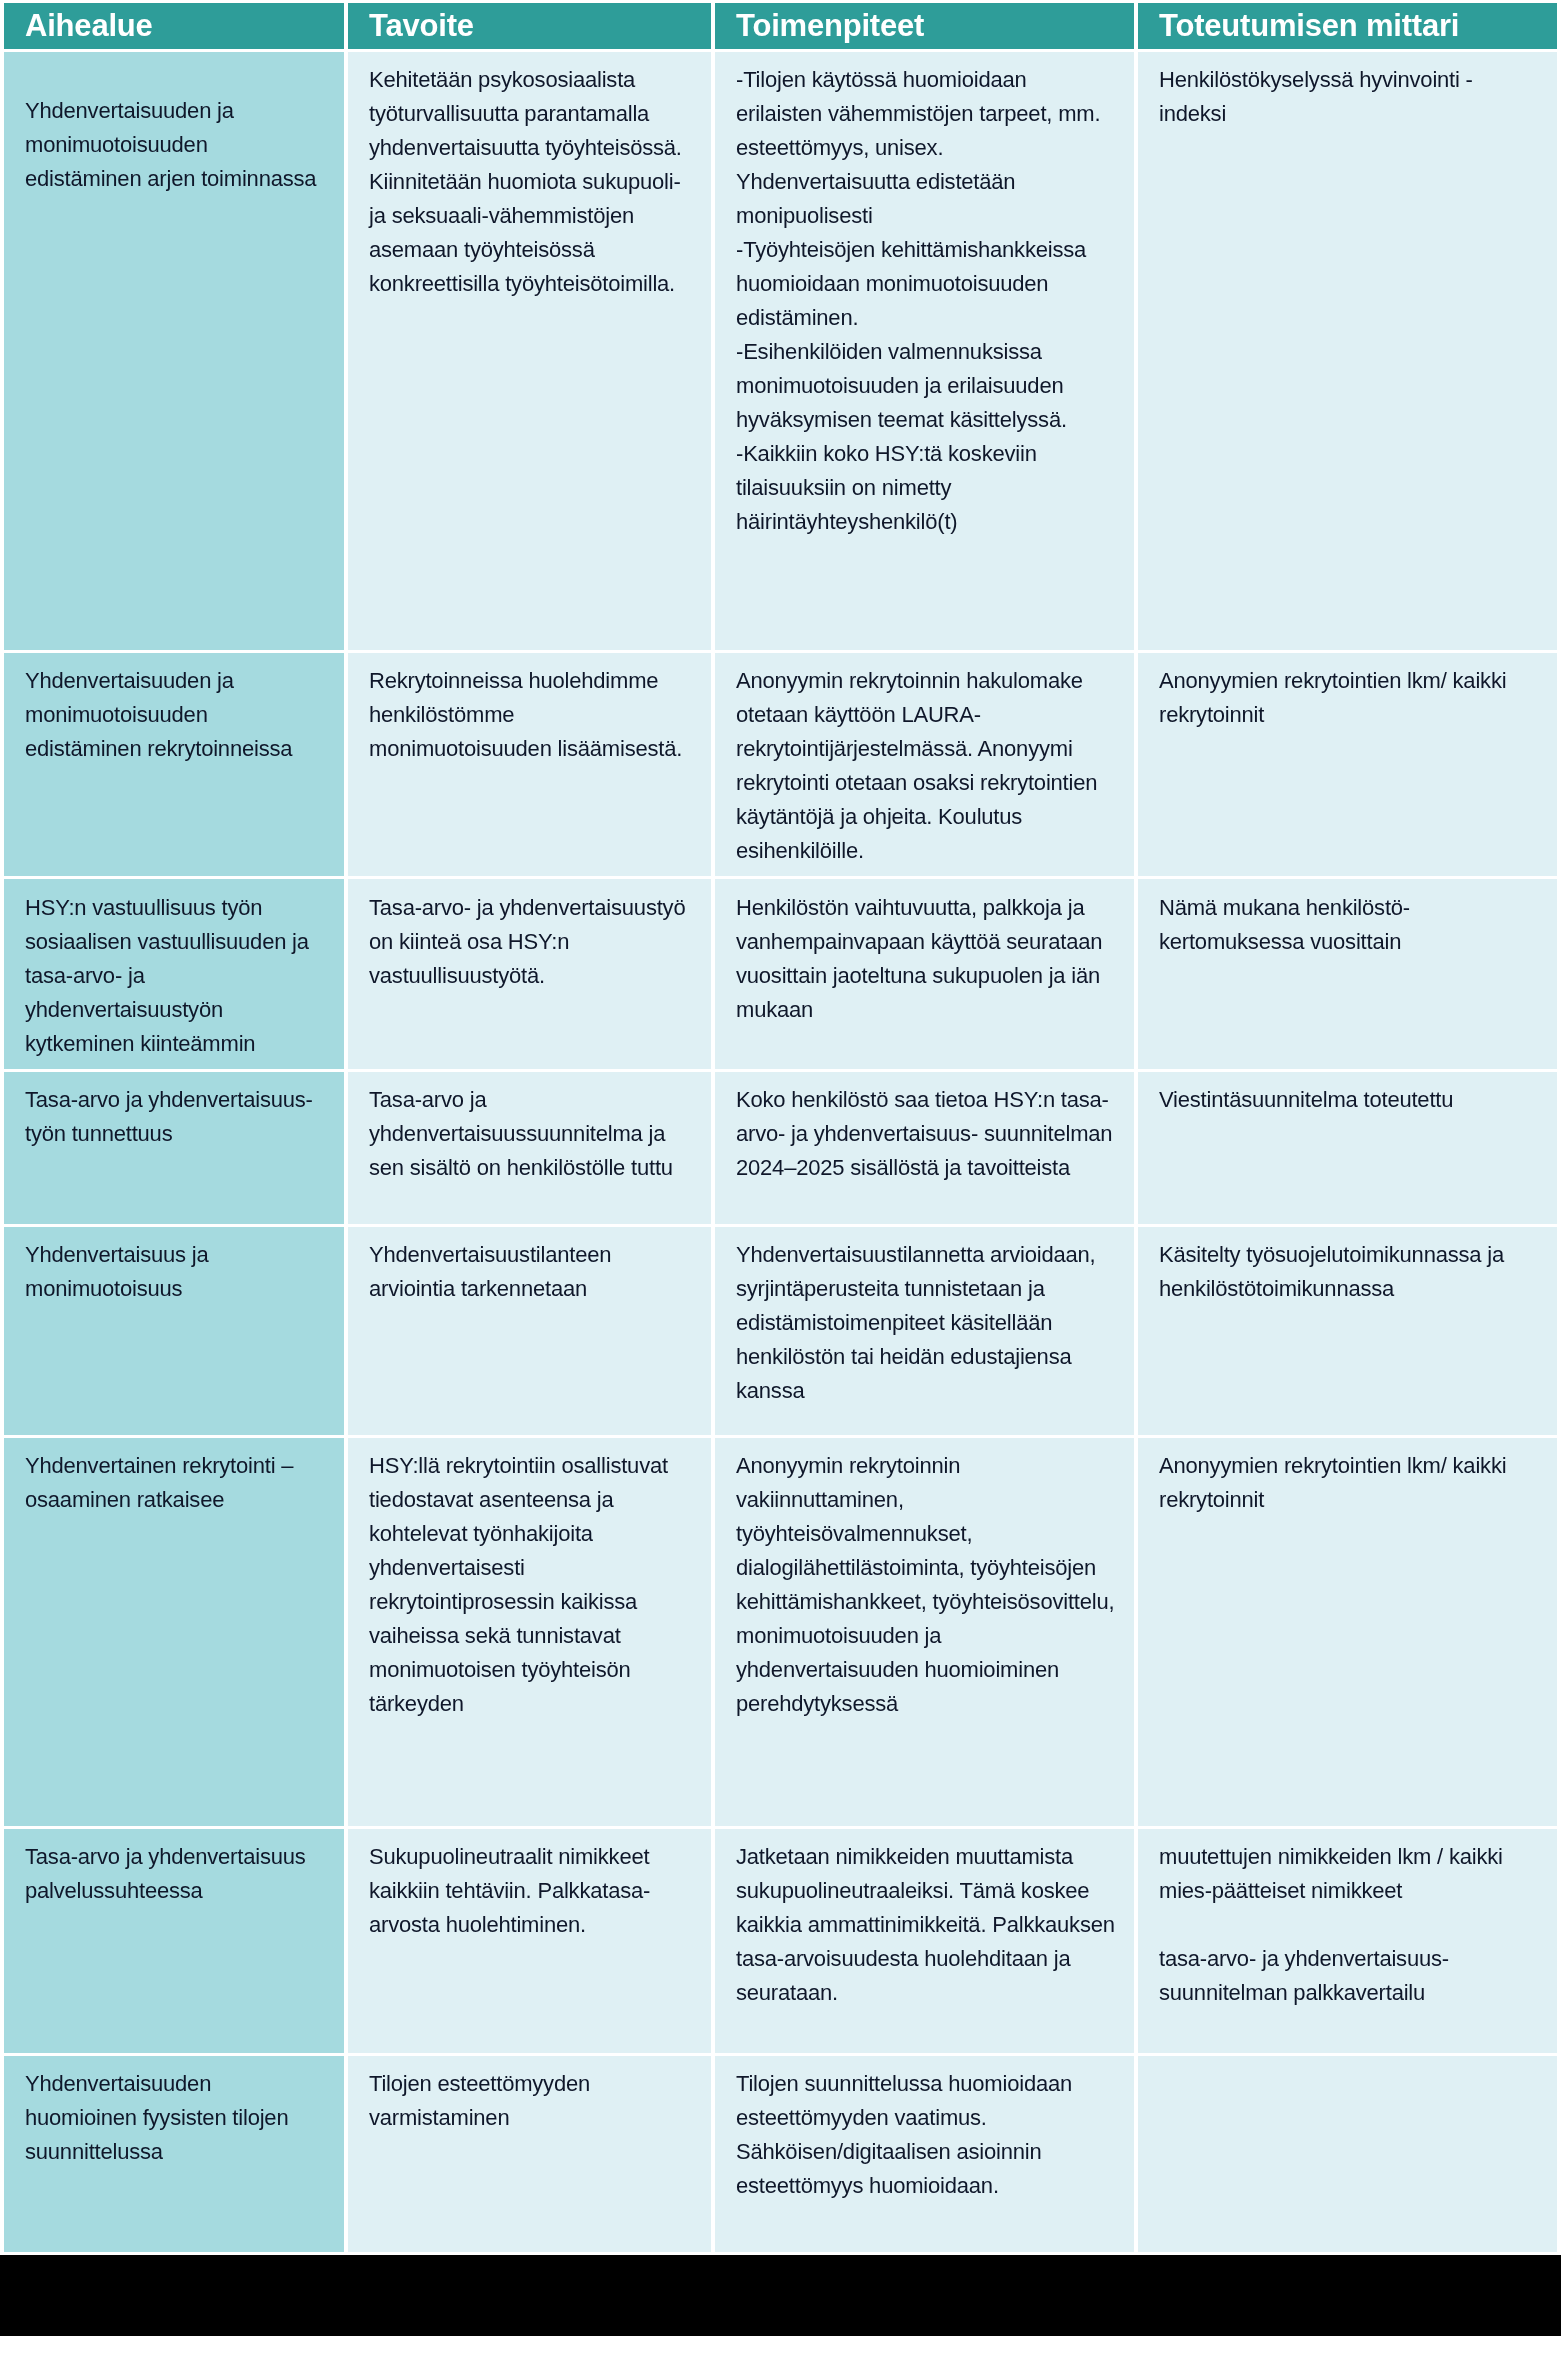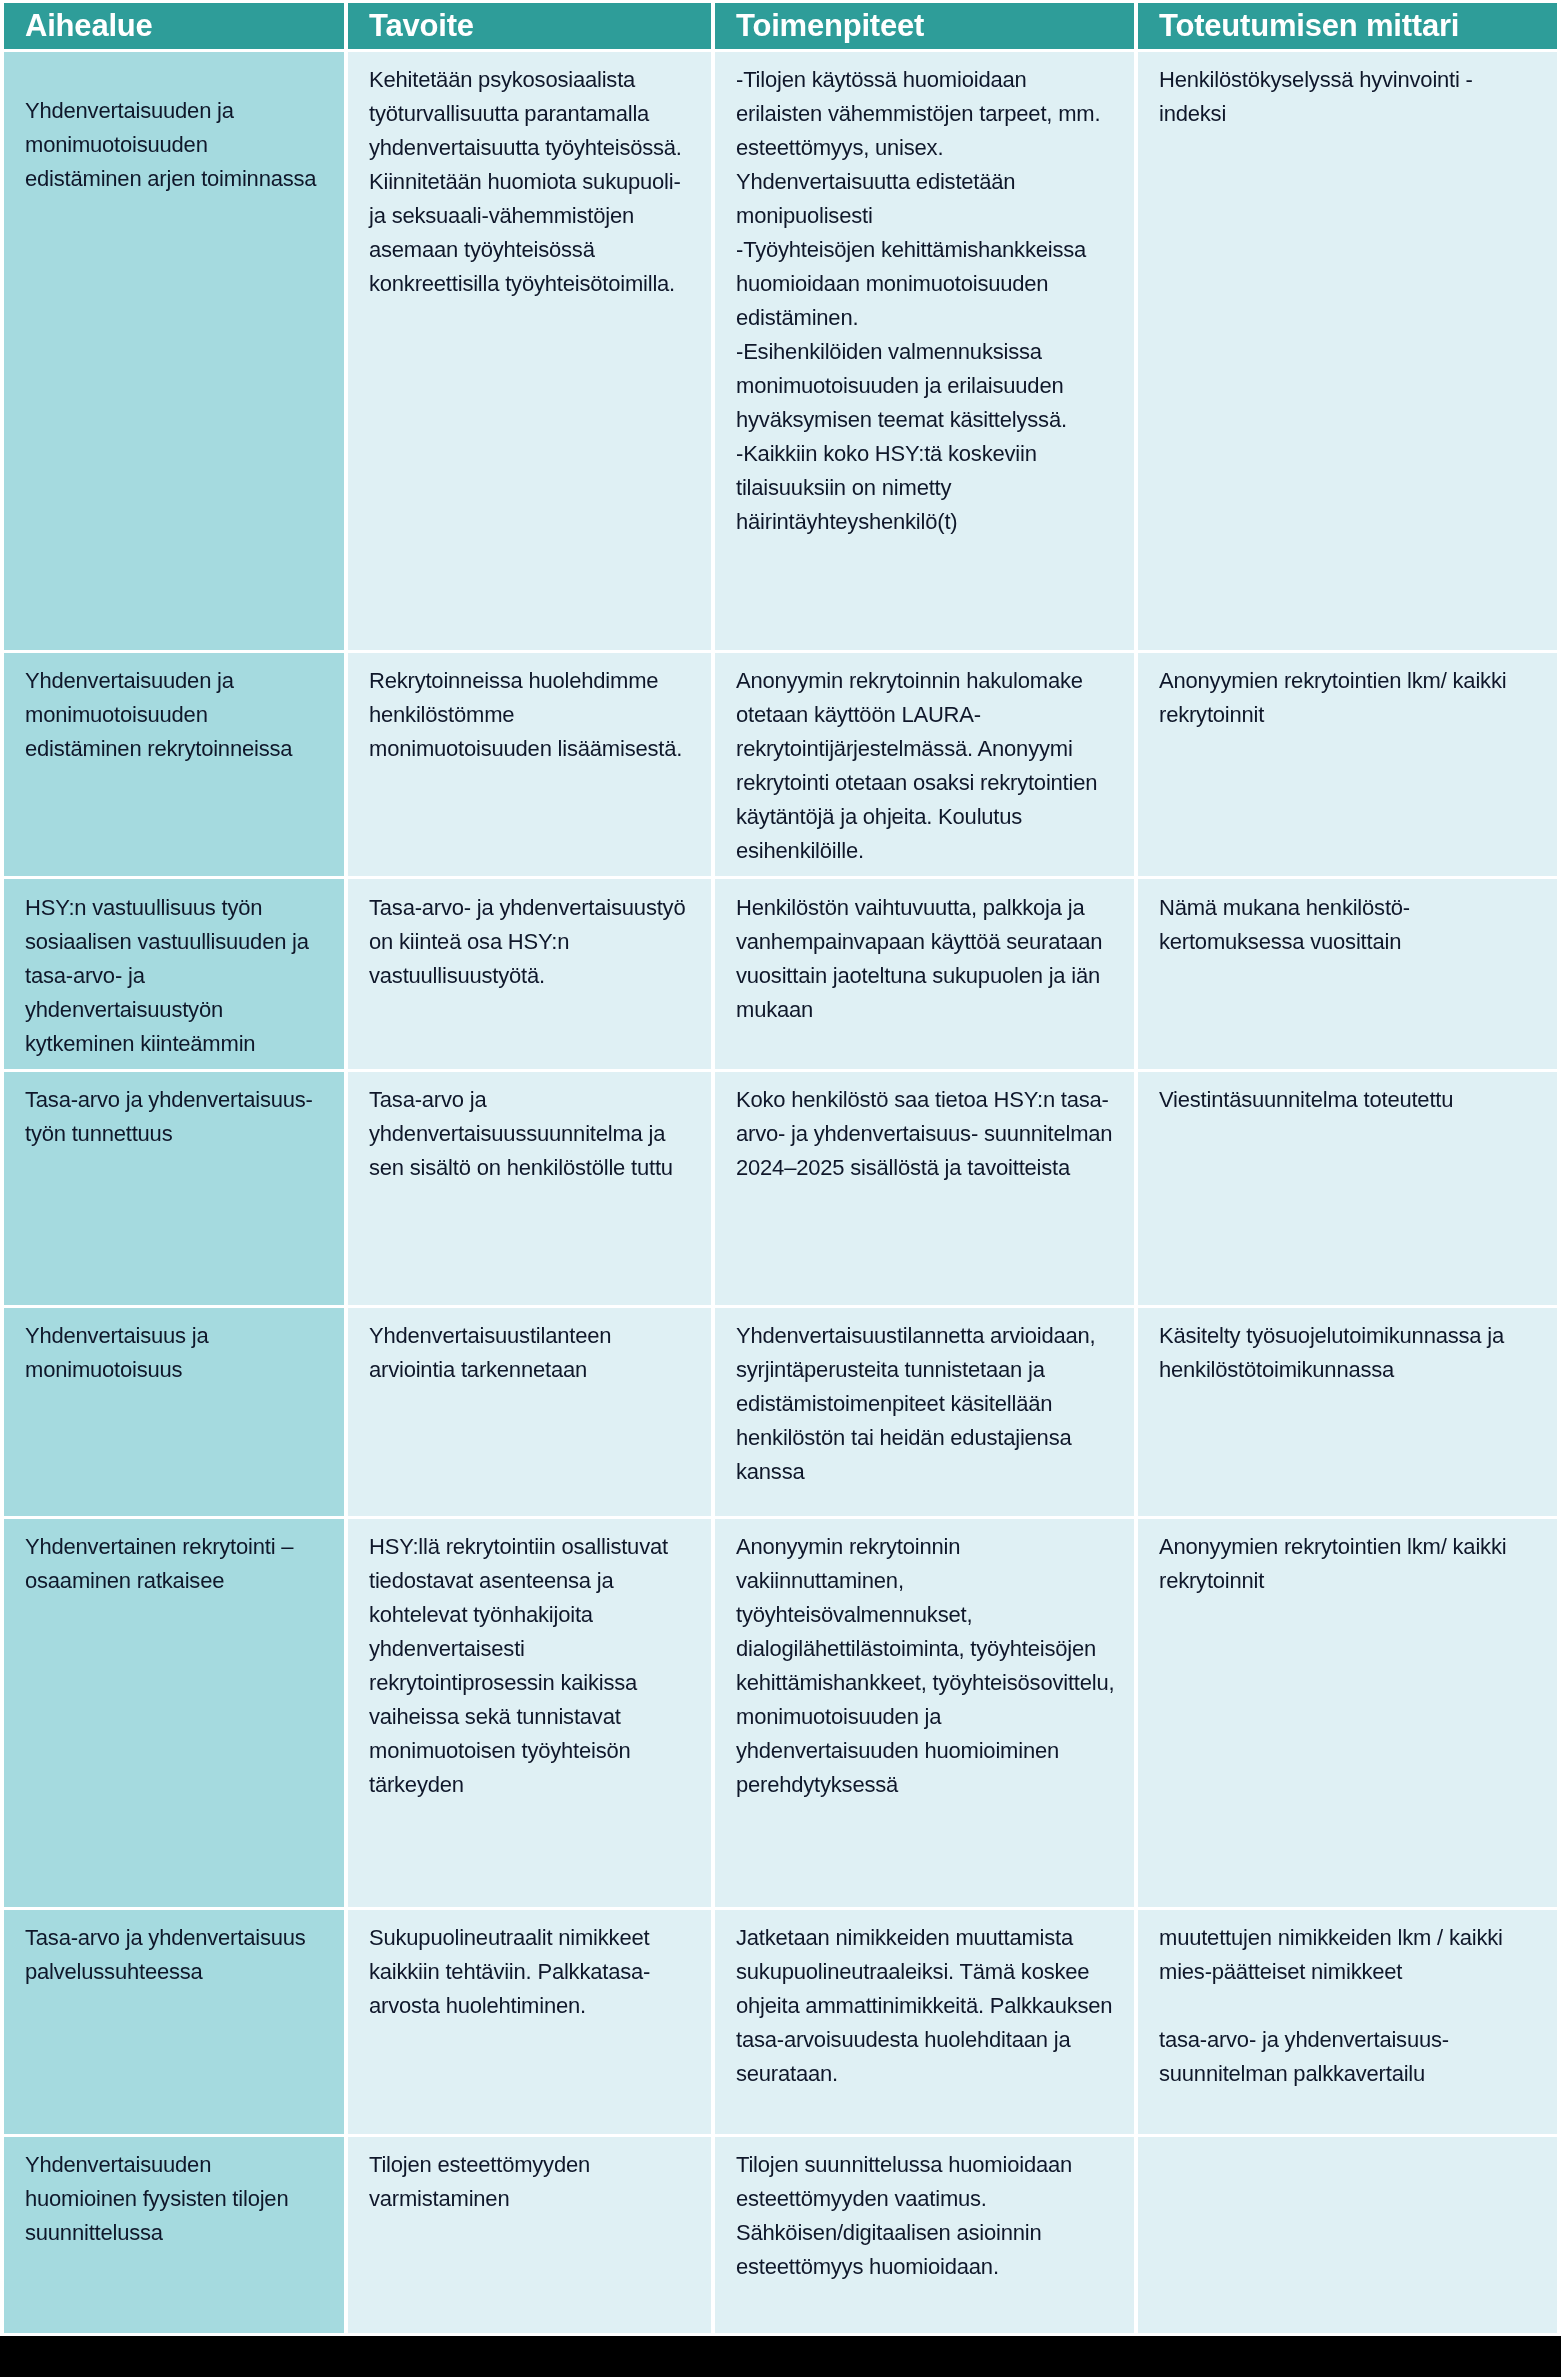--- a/index.html
+++ b/index.html
@@ -46,21 +46,21 @@
     white-space: pre-line;
     overflow: hidden;
   }
   td.topic { background: #A5DADF; }
   td.cell  { background: #DFF0F4; }
   td.pad-deep { padding-top: 42px; }
 
   tr.r0 { height: 598px; }
   tr.r1 { height: 218px; }
   tr.r2 { height: 143px; }
-  tr.r3 { height: 233px; }
+  tr.r3 { height: 152px; }
   tr.r4 { height: 208px; padding-left: 46px; }
   tr.r5 { height: 388px; }
   tr.r6 { height: 224px; }
   tr.r7 { height: 196px; }
 
   .bottom-bar {
     width: 1561px;
     height: 81px;
     background: #000000;
   }
@@ -119,21 +119,21 @@
     </tr>
     <tr class="r5">
       <td class="topic">Yhdenvertainen rekrytointi – osaaminen ratkaisee</td>
       <td class="cell">HSY:llä rekrytointiin osallistuvat tiedostavat asenteensa ja kohtelevat työnhakijoita yhdenvertaisesti rekrytointiprosessin kaikissa vaiheissa sekä tunnistavat monimuotoisen työyhteisön tärkeyden</td>
       <td class="cell">Anonyymin rekrytoinnin vakiinnuttaminen, työyhteisövalmennukset, dialogilähettilästoiminta, työyhteisöjen kehittämishankkeet, työyhteisösovittelu, monimuotoisuuden ja yhdenvertaisuuden huomioiminen perehdytyksessä</td>
       <td class="cell">Anonyymien rekrytointien lkm/ kaikki rekrytoinnit</td>
     </tr>
     <tr class="r6">
       <td class="topic">Tasa-arvo ja yhdenvertaisuus palvelussuhteessa</td>
       <td class="cell">Sukupuolineutraalit nimikkeet kaikkiin tehtäviin. Palkkatasa-arvosta huolehtiminen.</td>
-      <td class="cell">Jatketaan nimikkeiden muuttamista sukupuolineutraaleiksi. Tämä koskee ohjeita ammattinimikkeitä. Palkkauksen tasa-arvoisuudesta huolehditaan ja seurataan.</td>
+      <td class="cell">Jatketaan nimikkeiden muuttamista sukupuolineutraaleiksi. Tämä koskee kaikkia ammattinimikkeitä. Palkkauksen tasa-arvoisuudesta huolehditaan ja seurataan.</td>
       <td class="cell">muutettujen nimikkeiden lkm / kaikki mies-päätteiset nimikkeet
 
 tasa-arvo- ja yhdenvertaisuus- suunnitelman palkkavertailu</td>
     </tr>
     <tr class="r7">
       <td class="topic">Yhdenvertaisuuden huomioinen fyysisten tilojen suunnittelussa</td>
       <td class="cell">Tilojen esteettömyyden varmistaminen</td>
       <td class="cell">Tilojen suunnittelussa huomioidaan esteettömyyden vaatimus. Sähköisen/digitaalisen asioinnin esteettömyys huomioidaan.</td>
       <td class="cell"></td>
     </tr>

